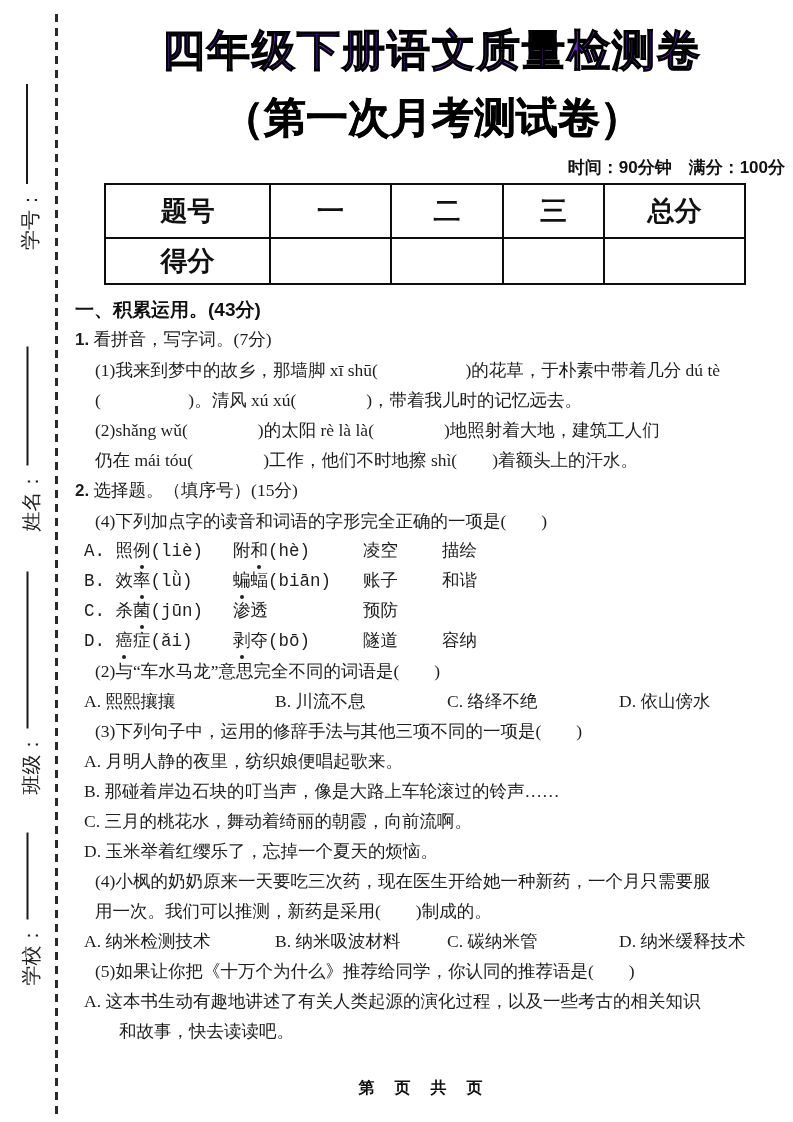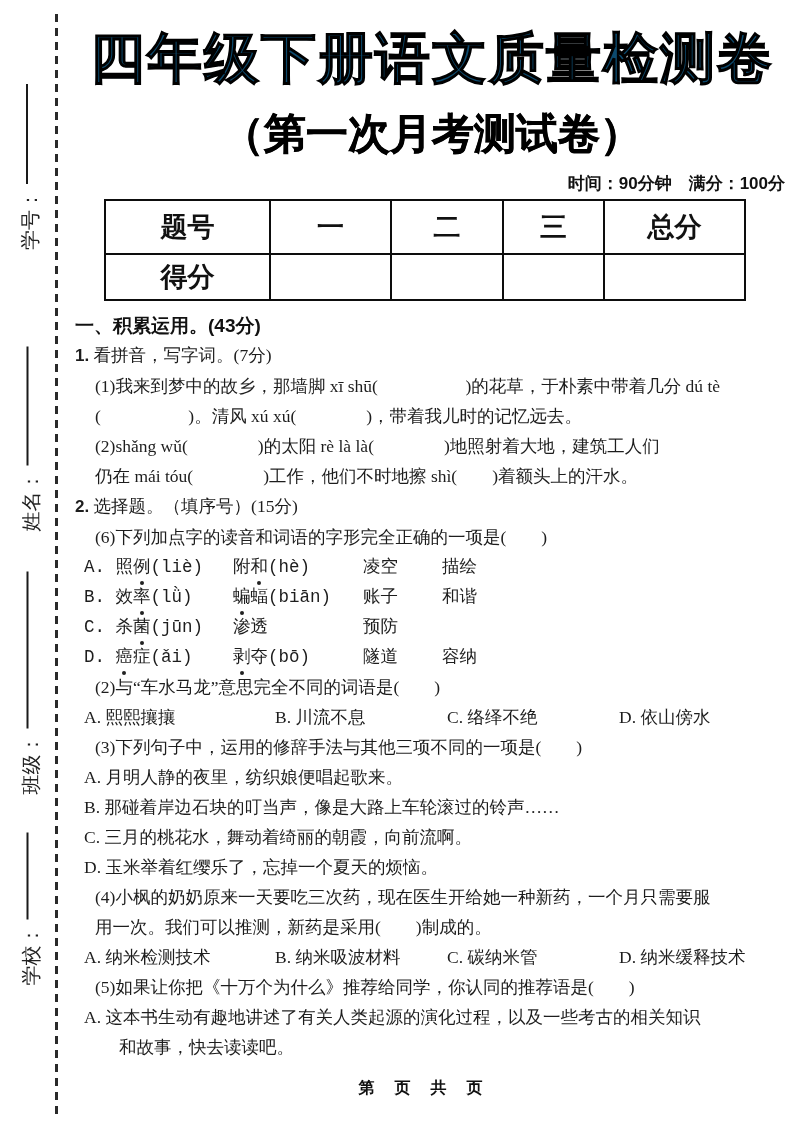--- a/index.html
+++ b/index.html
@@ -28,21 +28,21 @@
   .seal-f0{width:168px;left:-54px;top:148px;}
   .seal-f1{width:187px;left:-63px;top:420px;}
   .seal-f2{width:225px;left:-82px;top:664px;}
   .seal-f3{width:155px;left:-47px;top:890px;}
 
   
   .content{position:absolute;left:75px;top:0;width:714px;}
   .title{
     margin-top:22px;text-align:center;
     font-family:"Liberation Sans", sans-serif;
-    font-weight:900;font-size:55px;letter-spacing:2px;color:#0c4a6e;
+    font-weight:900;font-size:43px;letter-spacing:2px;color:#6d28d9;
     -webkit-text-stroke:1.2px #000;
   }
   .subtitle{
     margin-top:10px;text-align:center;
     font-family:"Liberation Sans", sans-serif;
     font-weight:900;font-size:42px;color:#000;
     -webkit-text-stroke:0.6px #000;
   }
   .time-info{
     margin:10px 4px 4px 0;text-align:right;
@@ -148,21 +148,21 @@
     <div class="sec-heading">一、积累运用。(43分)</div>
 
     <div class="line q-title"><span class="qnum">1.</span> <span>看拼音，写字词。(7分)</span></div>
     <div class="line indent">(1)我来到梦中的故乡，那墙脚 xī shū(　　　　　)的花草，于朴素中带着几分 dú tè</div>
     <div class="line indent">(　　　　　)。清风 xú xú(　　　　)，带着我儿时的记忆远去。</div>
     <div class="line indent">(2)shǎng wǔ(　　　　)的太阳 rè là là(　　　　)地照射着大地，建筑工人们</div>
     <div class="line indent">仍在 mái tóu(　　　　)工作，他们不时地擦 shì(　　)着额头上的汗水。</div>
 
     <div class="line q-title"><span class="qnum">2.</span> <span>选择题。（填序号）(15分)</span></div>
 
-    <div class="line indent">(6)下列加点字的读音和词语的字形完全正确的一项是(　　)</div>
+    <div class="line indent">(4)下列加点字的读音和词语的字形完全正确的一项是(　　)</div>
     <div class="line grid4a">
       <span><span>A</span><span>.</span><span> </span><span>照</span><span class="emch">例</span><span>(</span><span>l</span><span>i</span><span>è</span><span>)</span></span>
       <span><span>附</span><span class="emch">和</span><span>(</span><span>h</span><span>è</span><span>)</span></span>
       <span><span>凌</span><span>空</span></span>
       <span><span>描</span><span>绘</span></span>
     </div>
     <div class="line grid4a">
       <span><span>B</span><span>.</span><span> </span><span>效</span><span class="emch">率</span><span>(</span><span>l</span><span>ǜ</span><span>)</span></span>
       <span><span class="emch">蝙</span><span>蝠</span><span>(</span><span>b</span><span>i</span><span>ā</span><span>n</span><span>)</span></span>
       <span><span>账</span><span>子</span></span>

